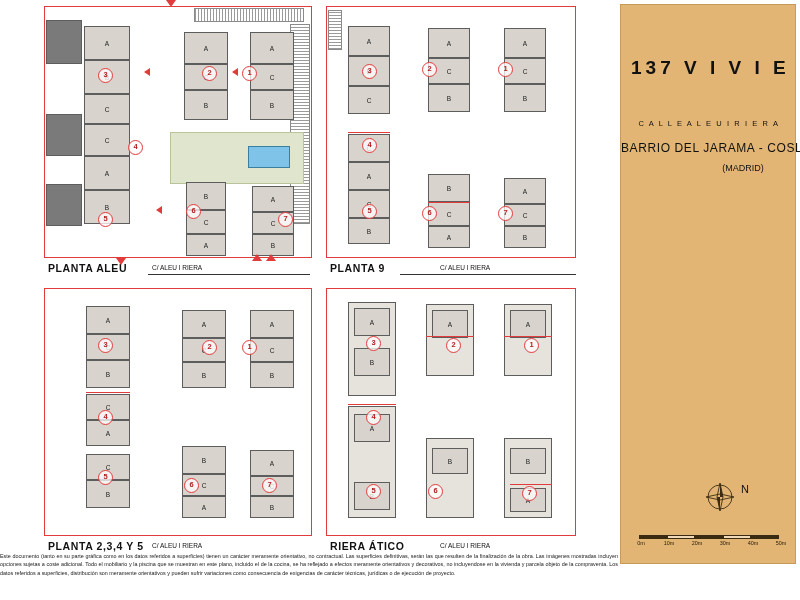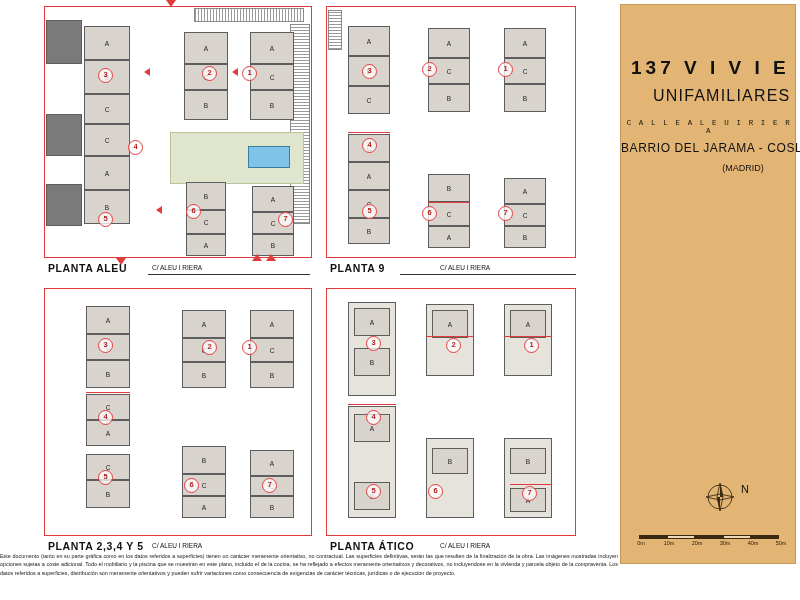--- a/index.html
+++ b/index.html
@@ -53,21 +53,20 @@
   }
   .info-street {
     position: absolute;
     left: 0;
     top: 114px;
     width: 176px;
     text-align: center;
     font-size: 7.5px;
     letter-spacing: 1.6px;
     color: #111;
-    font-family: Liberation Mono, monospace;
   }
   .info-district {
     position: absolute;
     left: 0;
     top: 136px;
     width: 190px;
     text-align: center;
     font-size: 12px;
     letter-spacing: 0.6px;
     color: #111;
@@ -570,26 +569,25 @@
     <div class="marker" style="left:40px; top:122px;">4</div>
     <div class="marker" style="left:40px; top:196px;">5</div>
     <div class="marker" style="left:102px; top:196px;">6</div>
     <div class="marker" style="left:196px; top:198px;">7</div>
 
     <div class="redline" style="left:100px; top:48px; width:48px; height:1px;"></div>
     <div class="redline" style="left:178px; top:48px; width:48px; height:1px;"></div>
     <div class="redline" style="left:22px; top:116px; width:48px; height:1px;"></div>
     <div class="redline" style="left:184px; top:196px; width:42px; height:1px;"></div>
   </div>
-  <div class="plan-caption" style="left:330px; top:540px;">PLANTA ÁTICO</div>
+  <div class="plan-caption" style="left:330px; top:540px;">RIERA ÁTICO</div>
   <div class="plan-street" style="left:440px; top:542px;">C/ ALEU I RIERA</div>
 
   <div class="info-panel">
     <div class="info-title">137  V I V I E N D A S</div>
-    <div class="info-subtitle">UNIFAMILIARES</div>
     <div class="info-street">C A L L E   A L E U   I   R I E R A</div>
     <div class="info-district">BARRIO DEL JARAMA - COSLADA</div>
     <div class="info-city">(MADRID)</div>
 
     <div class="compass">
       <svg width="34" height="34" viewBox="0 0 34 34">
         <circle cx="17" cy="17" r="12" fill="none" stroke="#3a2a12" stroke-width="0.9"></circle>
         <polygon points="17,3 20,17 17,31 14,17" fill="none" stroke="#3a2a12" stroke-width="0.9"></polygon>
         <polygon points="3,17 17,20 31,17 17,14" fill="none" stroke="#3a2a12" stroke-width="0.9"></polygon>
         <polygon points="17,3 20,17 17,17" fill="#3a2a12"></polygon>

